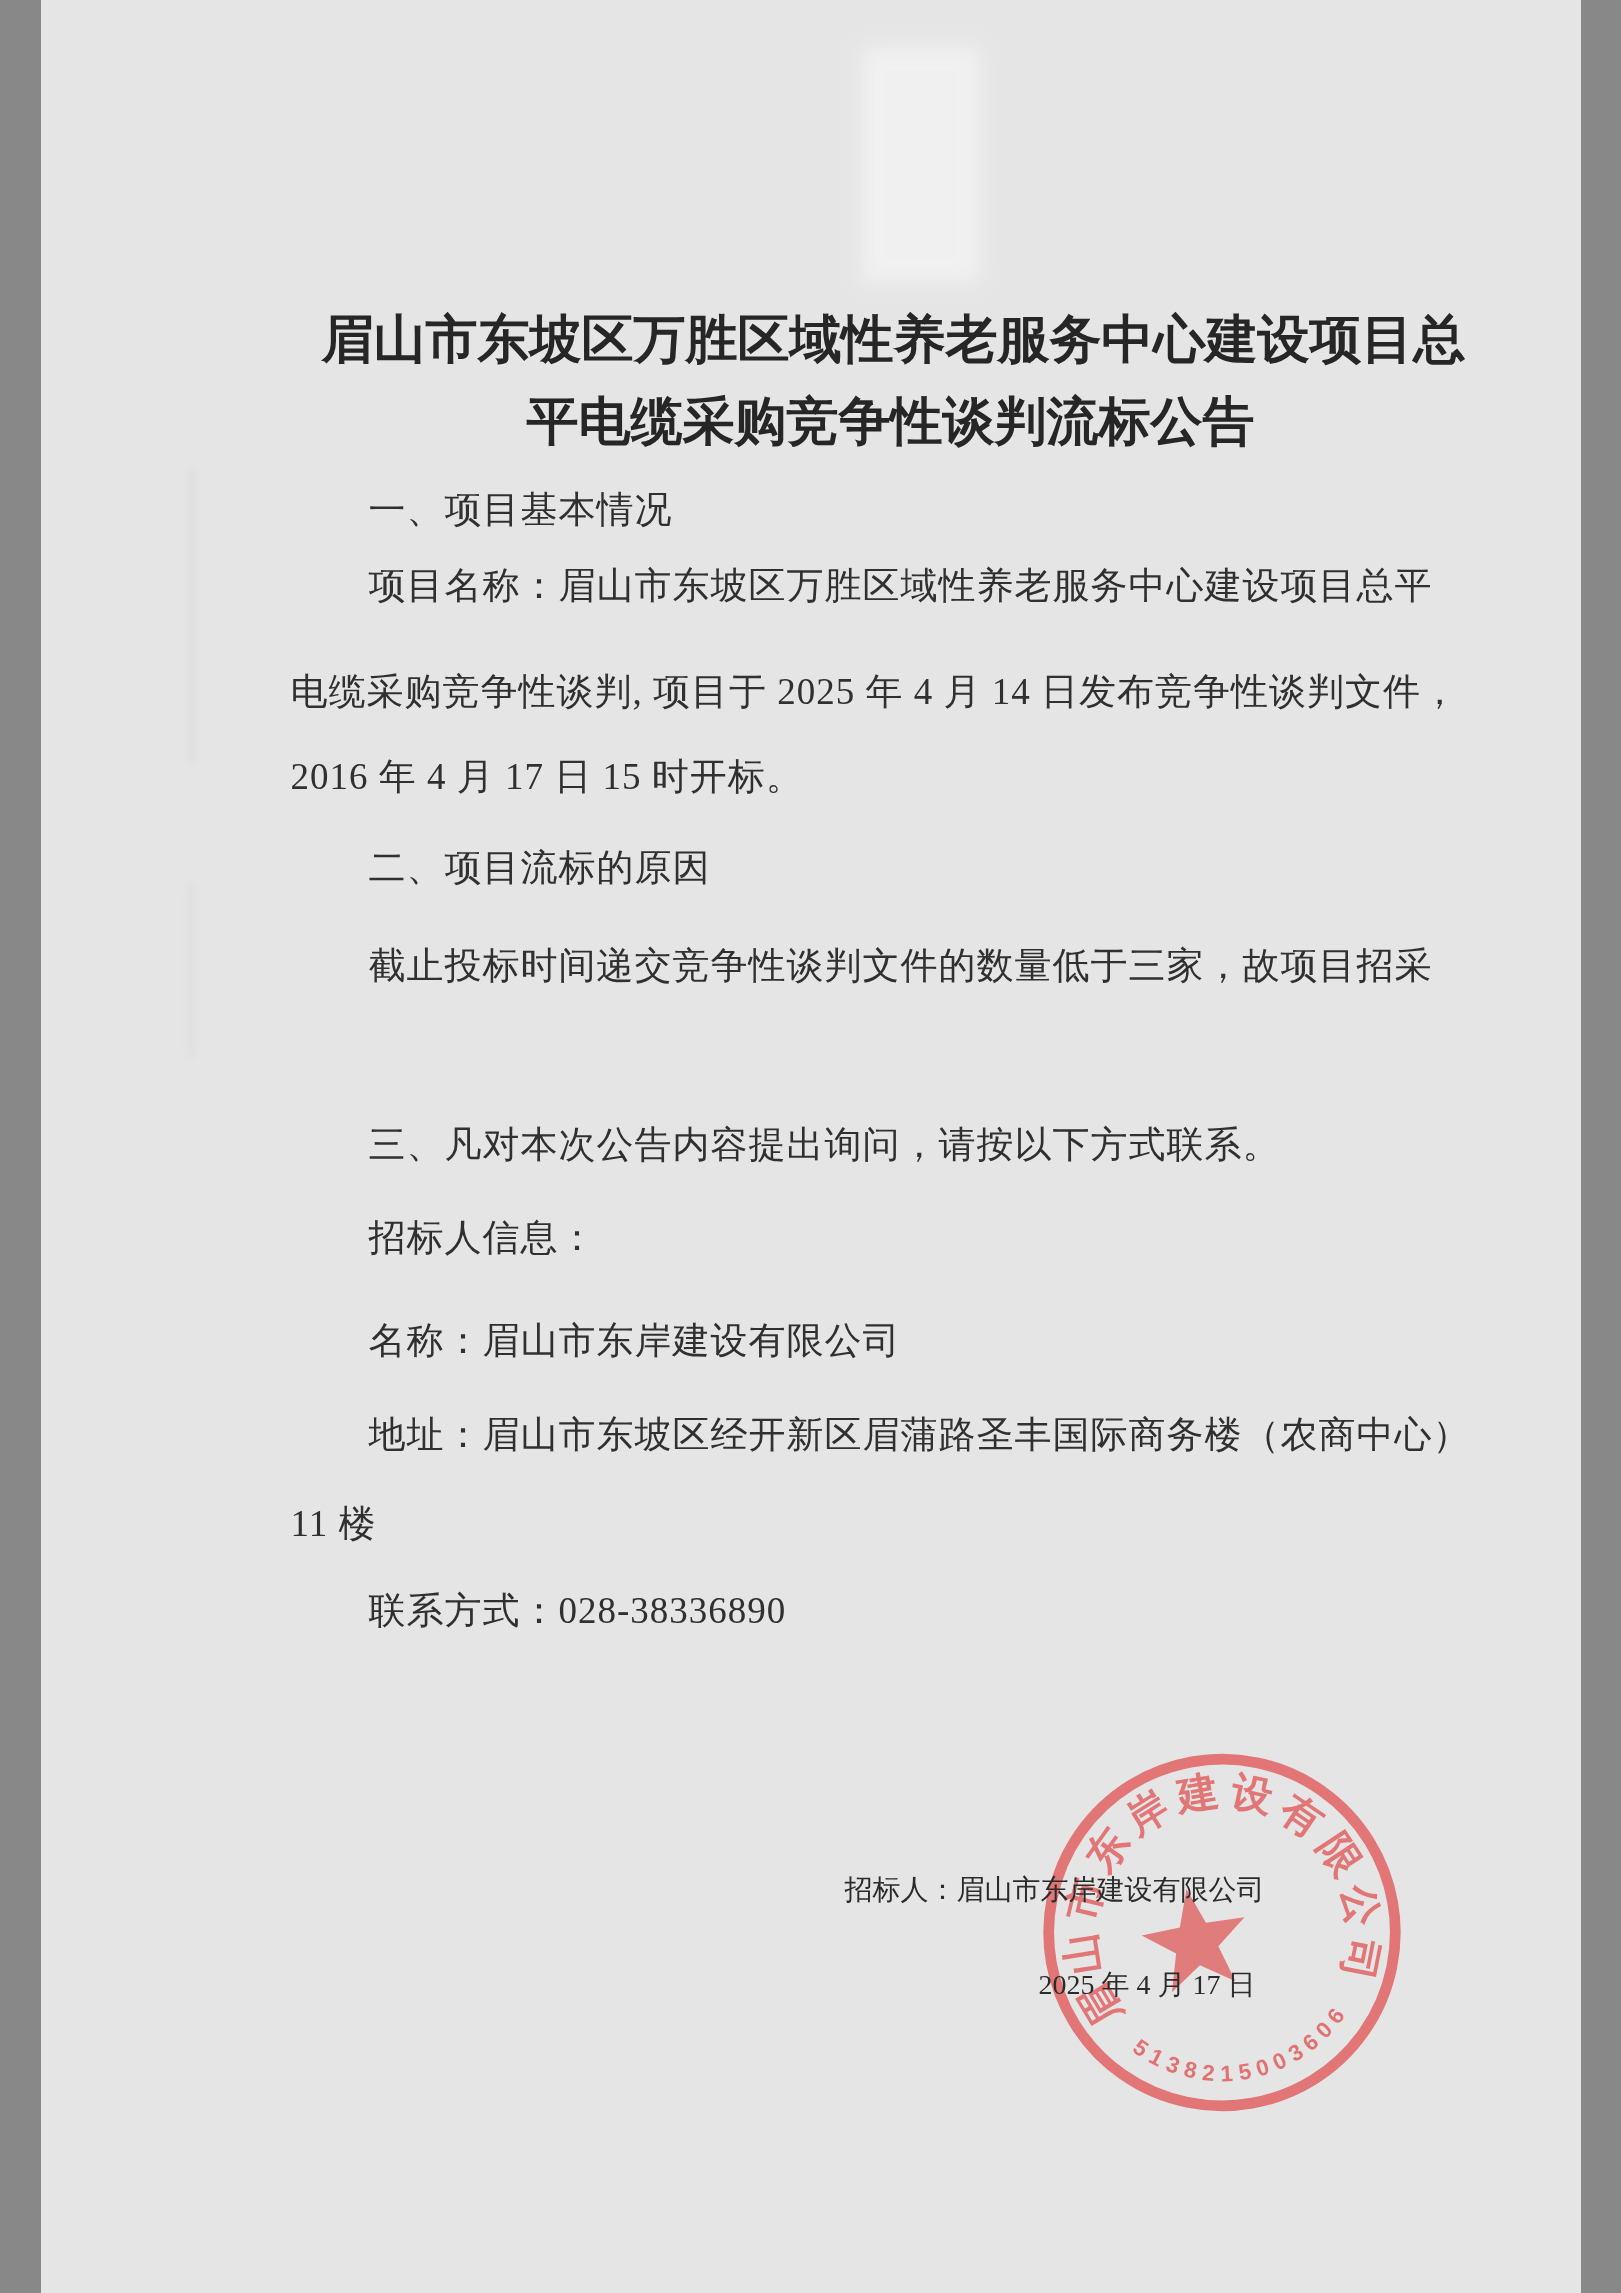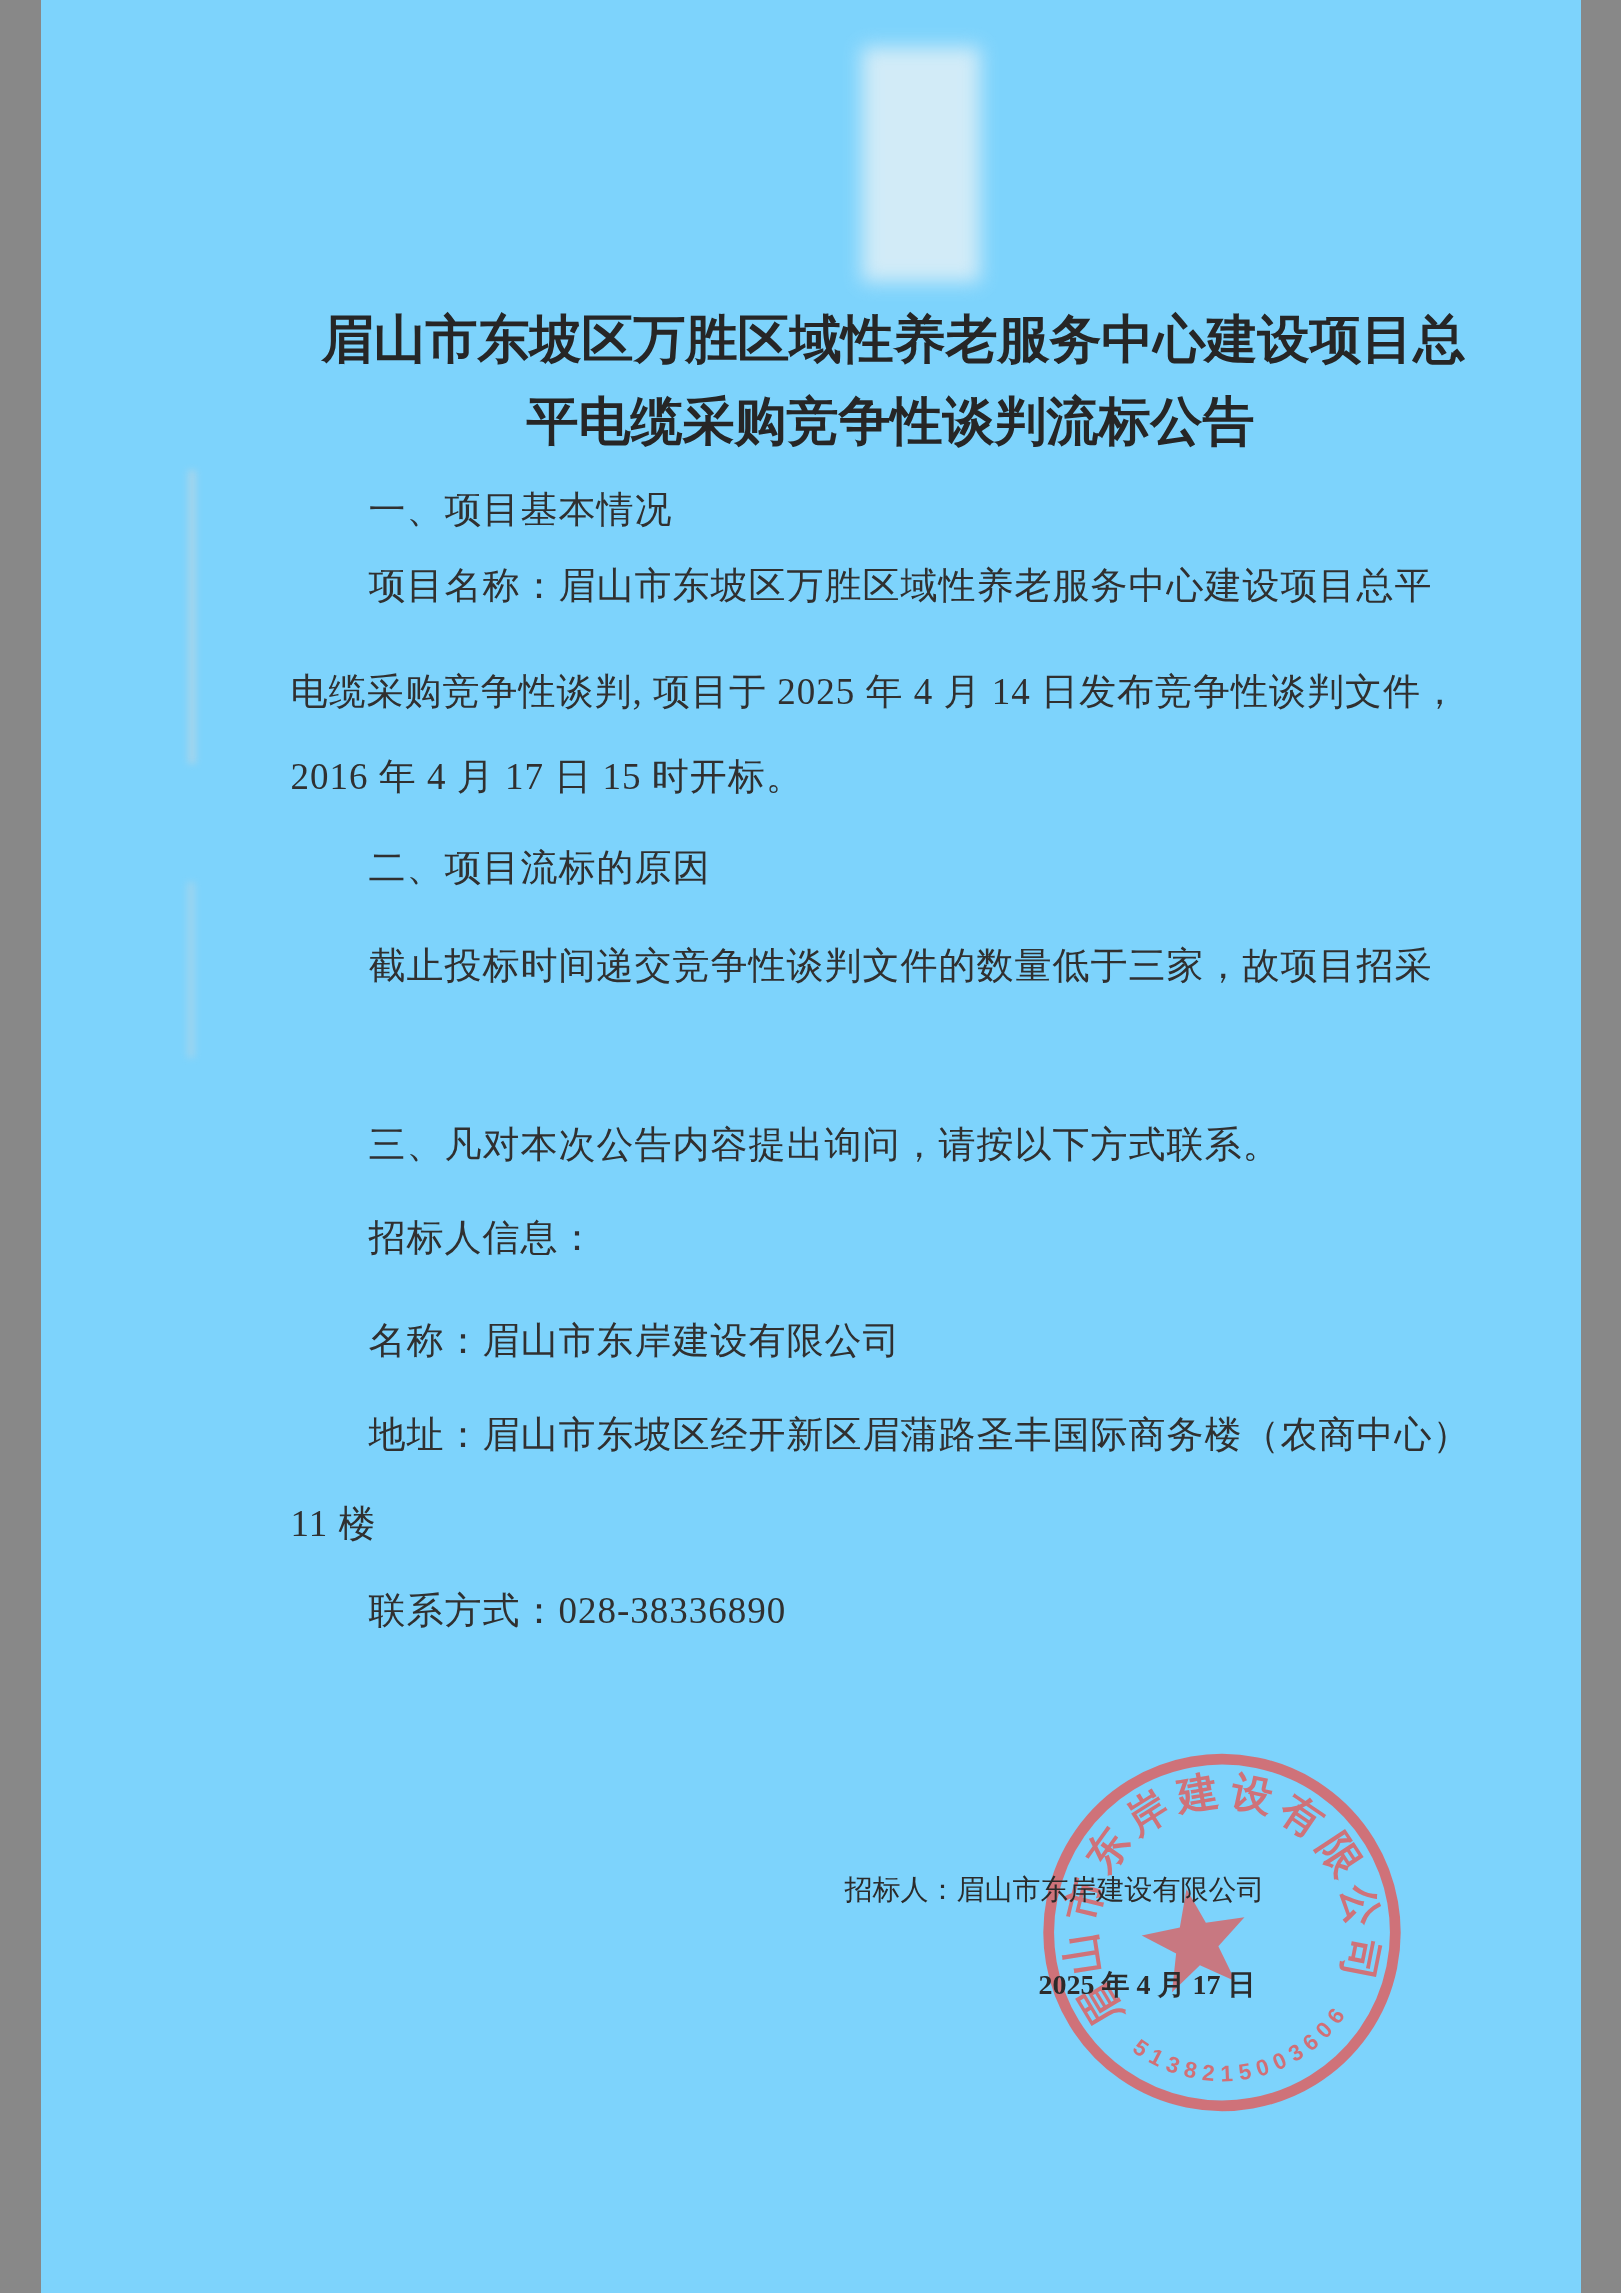--- a/index.html
+++ b/index.html
@@ -1,21 +1,21 @@
 <!DOCTYPE html>
 <html><head>
 <meta charset="utf-8">
 <style>
   html, body { margin: 0; padding: 0; background: #888; }
   .page {
     position: relative;
     width: 1540px;
     height: 2294px;
     margin: 0 auto;
-    background: #7dd3fc;
+    background: #e5e5e5;
     overflow: hidden;
     font-family: "Liberation Serif", serif;
     color: #2d2d2d;
   }
   .tline {
     position: absolute;
     left: 281px;
     width: 1138px;
     height: 90px;
     line-height: 90px;
@@ -96,21 +96,21 @@
   <div class="bline indent" style="top:823px;">二、项目流标的原因</div>
   <div class="bline indent" style="top:921px;">截止投标时间递交竞争性谈判文件的数量低于三家，故项目招采</div>
   <div class="bline indent" style="top:1100px;">三、凡对本次公告内容提出询问，请按以下方式联系。</div>
   <div class="bline indent" style="top:1296px;">名称：眉山市东岸建设有限公司</div>
   <div class="bline indent" style="top:1193px;">招标人信息：</div>
   <div class="bline indent" style="top:1390px;">地址：眉山市东坡区经开新区眉蒲路圣丰国际商务楼（农商中心）</div>
   <div class="bline flush" style="top:1479px;">11 楼</div>
   <div class="bline indent" style="top:1566px;">联系方式：028-38336890</div>
 
   <div class="sig" style="left:804px;  top:1845px;">招标人：眉山市东岸建设有限公司</div>
-  <div class="sig" style="left:998px; top:1940px;font-weight:bold;">2025 年 4 月 17 日</div>
+  <div class="sig" style="left:998px; top:1940px;">2025 年 4 月 17 日</div>
 
   <svg class="seal" width="402" height="421" viewBox="-205 -215 410 430">
     <defs>
       <path id="companyArc" d="M -106.5 74.6 A 130 130 0 1 1 106.5 74.6" fill="none"></path>
       <path id="serialArc" d="M -124.5 87.1 A 152 152 0 0 0 124.5 87.1" fill="none"></path>
     </defs>
     <g transform="rotate(-10)">
       <circle r="177" fill="none" stroke-width="11" stroke-opacity="0.88" stroke="#e15c5c"></circle>
       <polygon transform="translate(-28,6)" points="0,-56 13.5,-18.6 53.3,-17.3 21.9,7.1 32.9,45.3 0,23 -32.9,45.3 -21.9,7.1 -53.3,-17.3 -13.5,-18.6" fill-opacity="0.82" fill="#e15c5c"></polygon>
       <text class="company-arc" fill-opacity="0.88" fill="#e15c5c">

